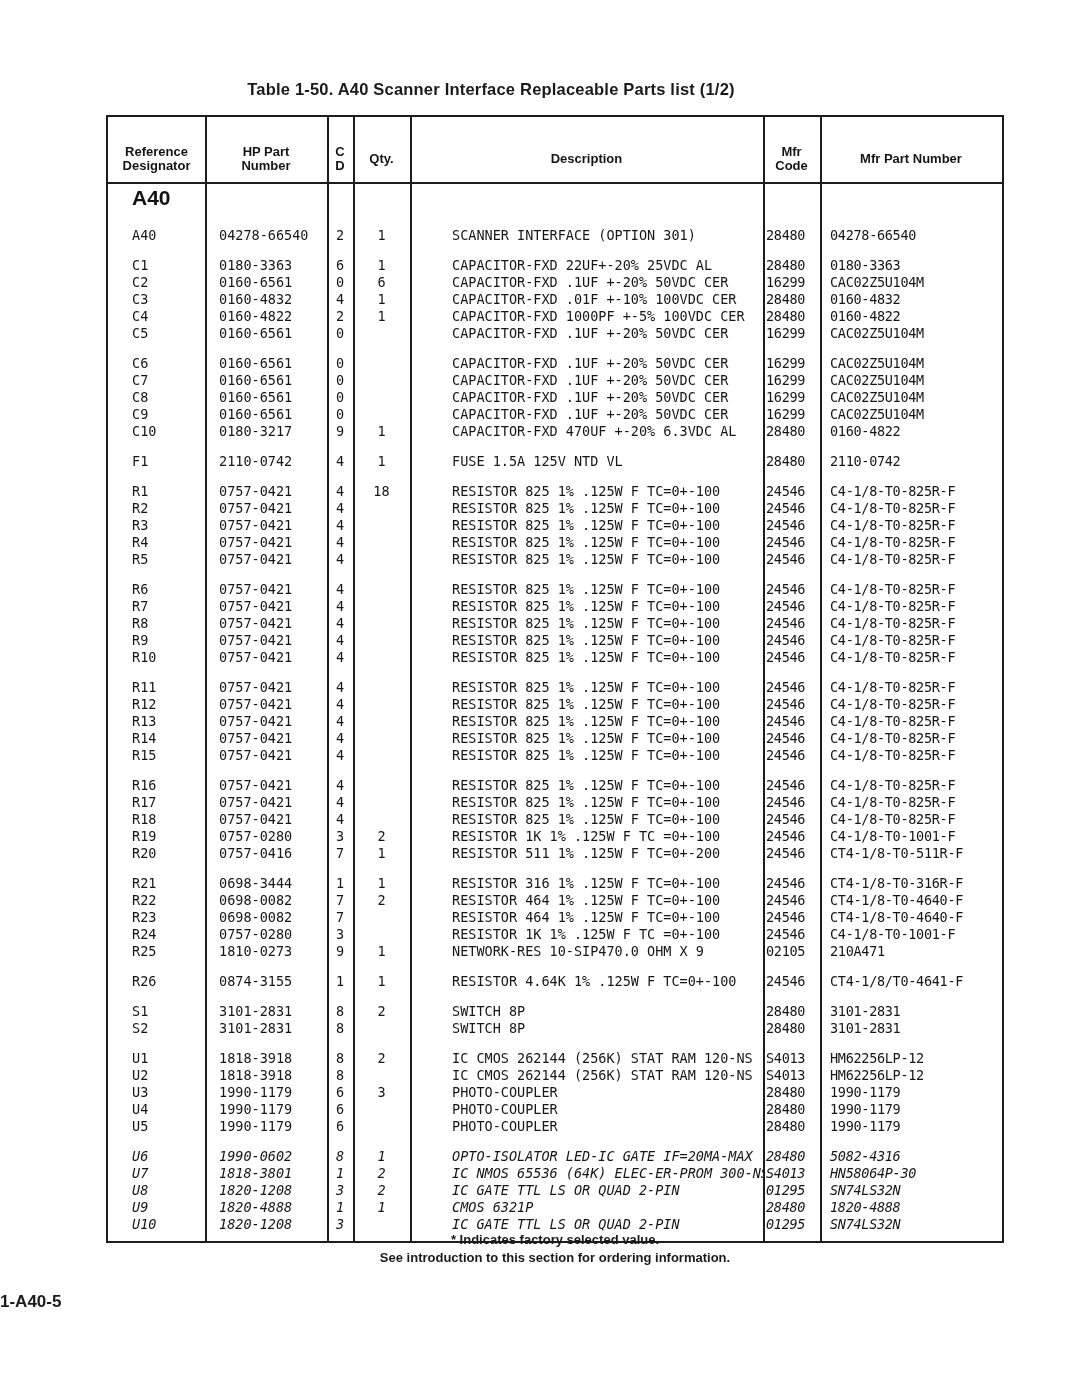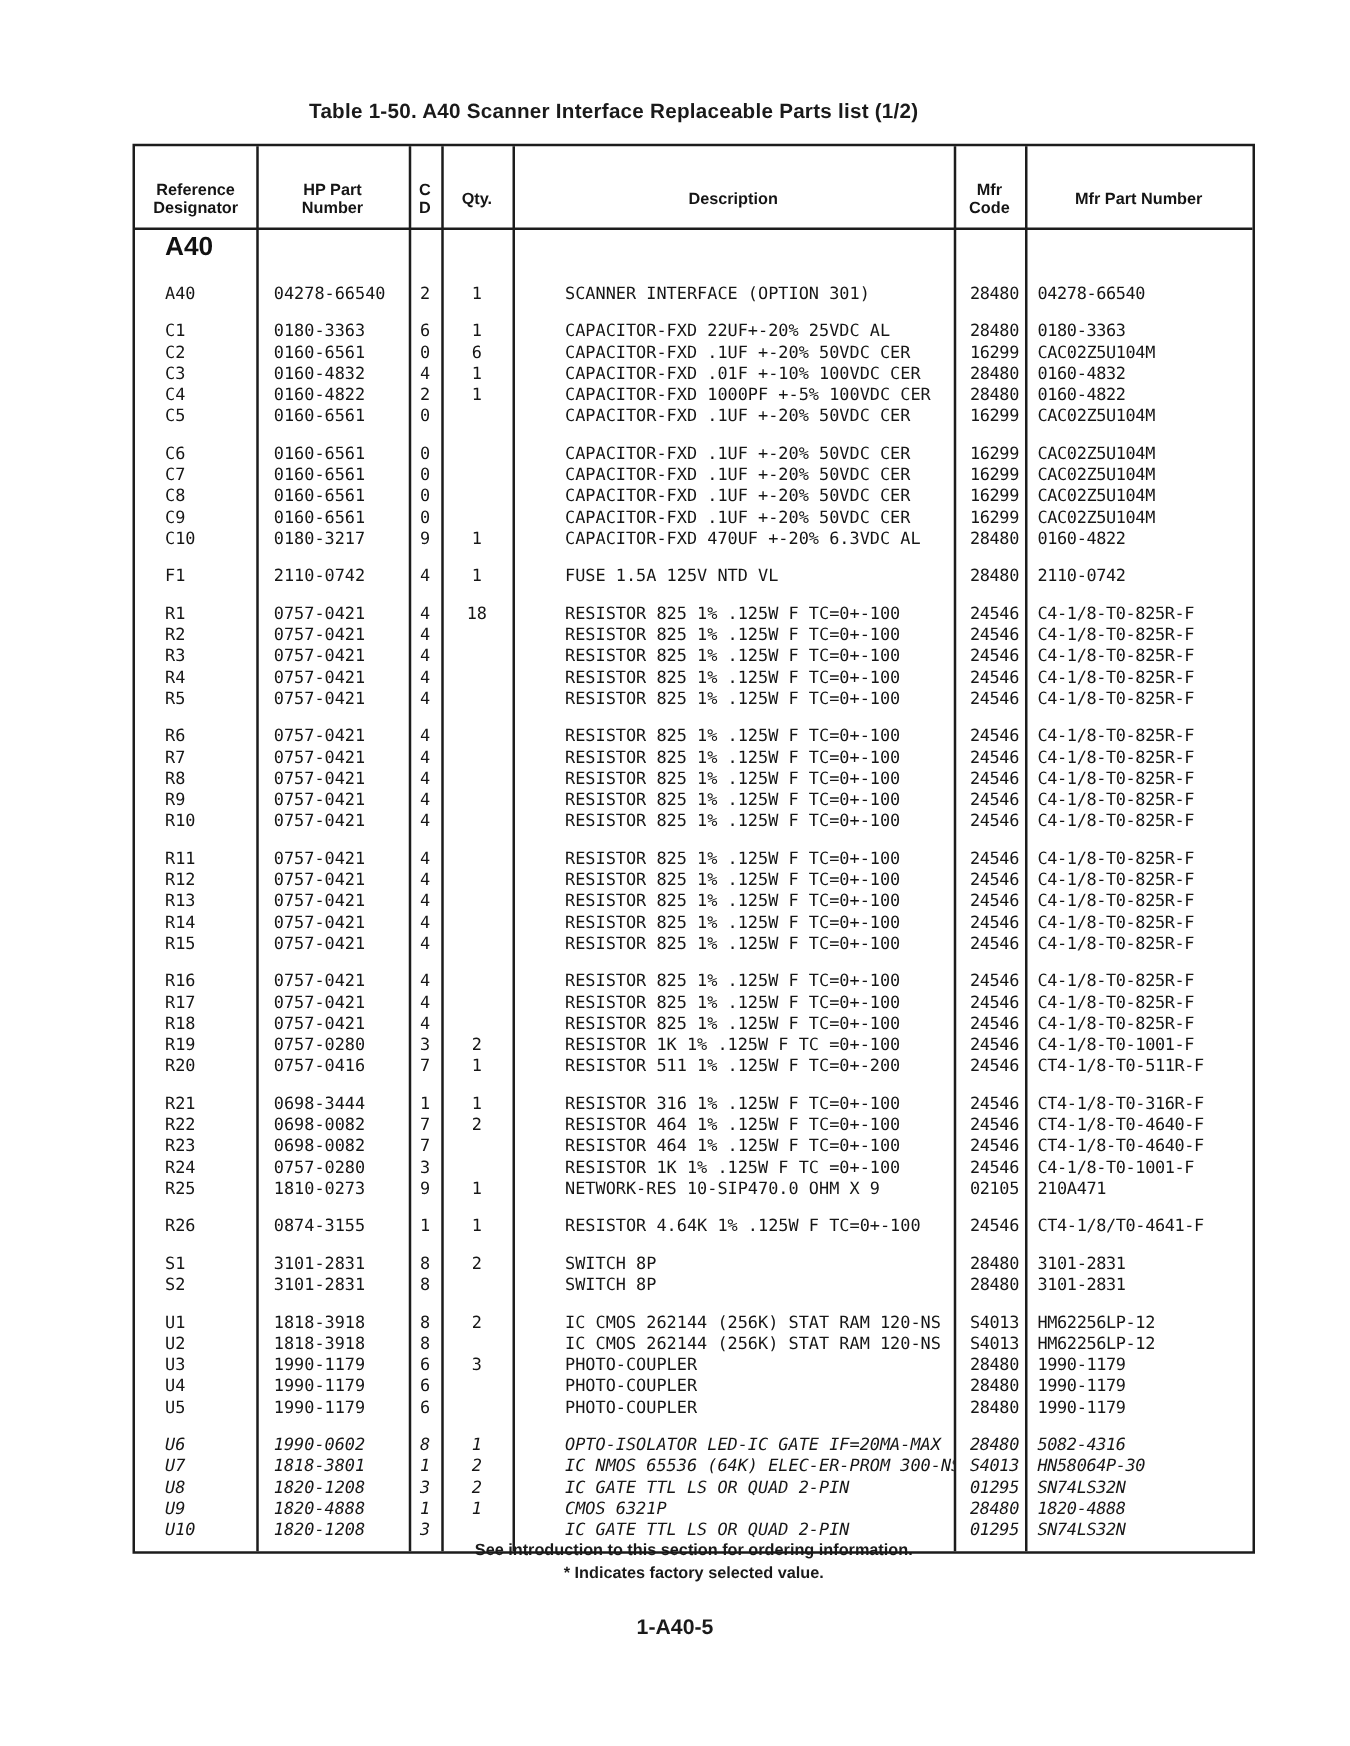--- a/index.html
+++ b/index.html
@@ -47,30 +47,30 @@
     height:17px;line-height:17px;
     font-family:"DejaVu Sans Mono",monospace;
     font-size:13.5px;color:#161616;white-space:pre;
   }
   .cell{overflow:hidden;}
   .c0{padding-left:24px;}
   .c1{padding-left:14px;}
   .c2{text-align:center;}
   .c3{text-align:center;}
   .c4{padding-left:12px;margin-left:30px;}
-  .c5{padding-left:3px;letter-spacing:-0.3px;margin-left:10px;}
+  .c5{padding-left:3px;letter-spacing:-0.3px;}
   .c6{padding-left:10px;letter-spacing:-0.3px;}
   .footer-notes{
     position:absolute;left:106px;width:898px;top:1231px;
     text-align:center;font-weight:bold;font-size:13px;
     line-height:18px;color:#1a1a1a;
   }
   .page-number{
     position:absolute;left:0;width:1080px;top:1292px;
-    text-align:center;font-weight:bold;font-size:17px;color:#1a1a1a;
+    font-weight:bold;font-size:17px;color:#1a1a1a;
   }
 </style>
 </head>
 <body>
 
 <div class="page-title">Table 1-50. A40 Scanner Interface Replaceable Parts list (1/2)</div>
 
 <div class="parts-table">
   <div class="thead">
     <div class="hcell">
@@ -183,17 +183,17 @@
 
   <div class="vline vl0"></div>
   <div class="vline vl1"></div>
   <div class="vline vl2"></div>
   <div class="vline vl3"></div>
   <div class="vline vl4"></div>
   <div class="vline vl5"></div>
 </div>
 
 <div class="footer-notes">
+  <div>* Indicates factory selected value.</div>
   <div>See introduction to this section for ordering information.</div>
-  <div>* Indicates factory selected value.</div>
 </div>
 
 <div class="page-number">1-A40-5</div>
 
 </body></html>

